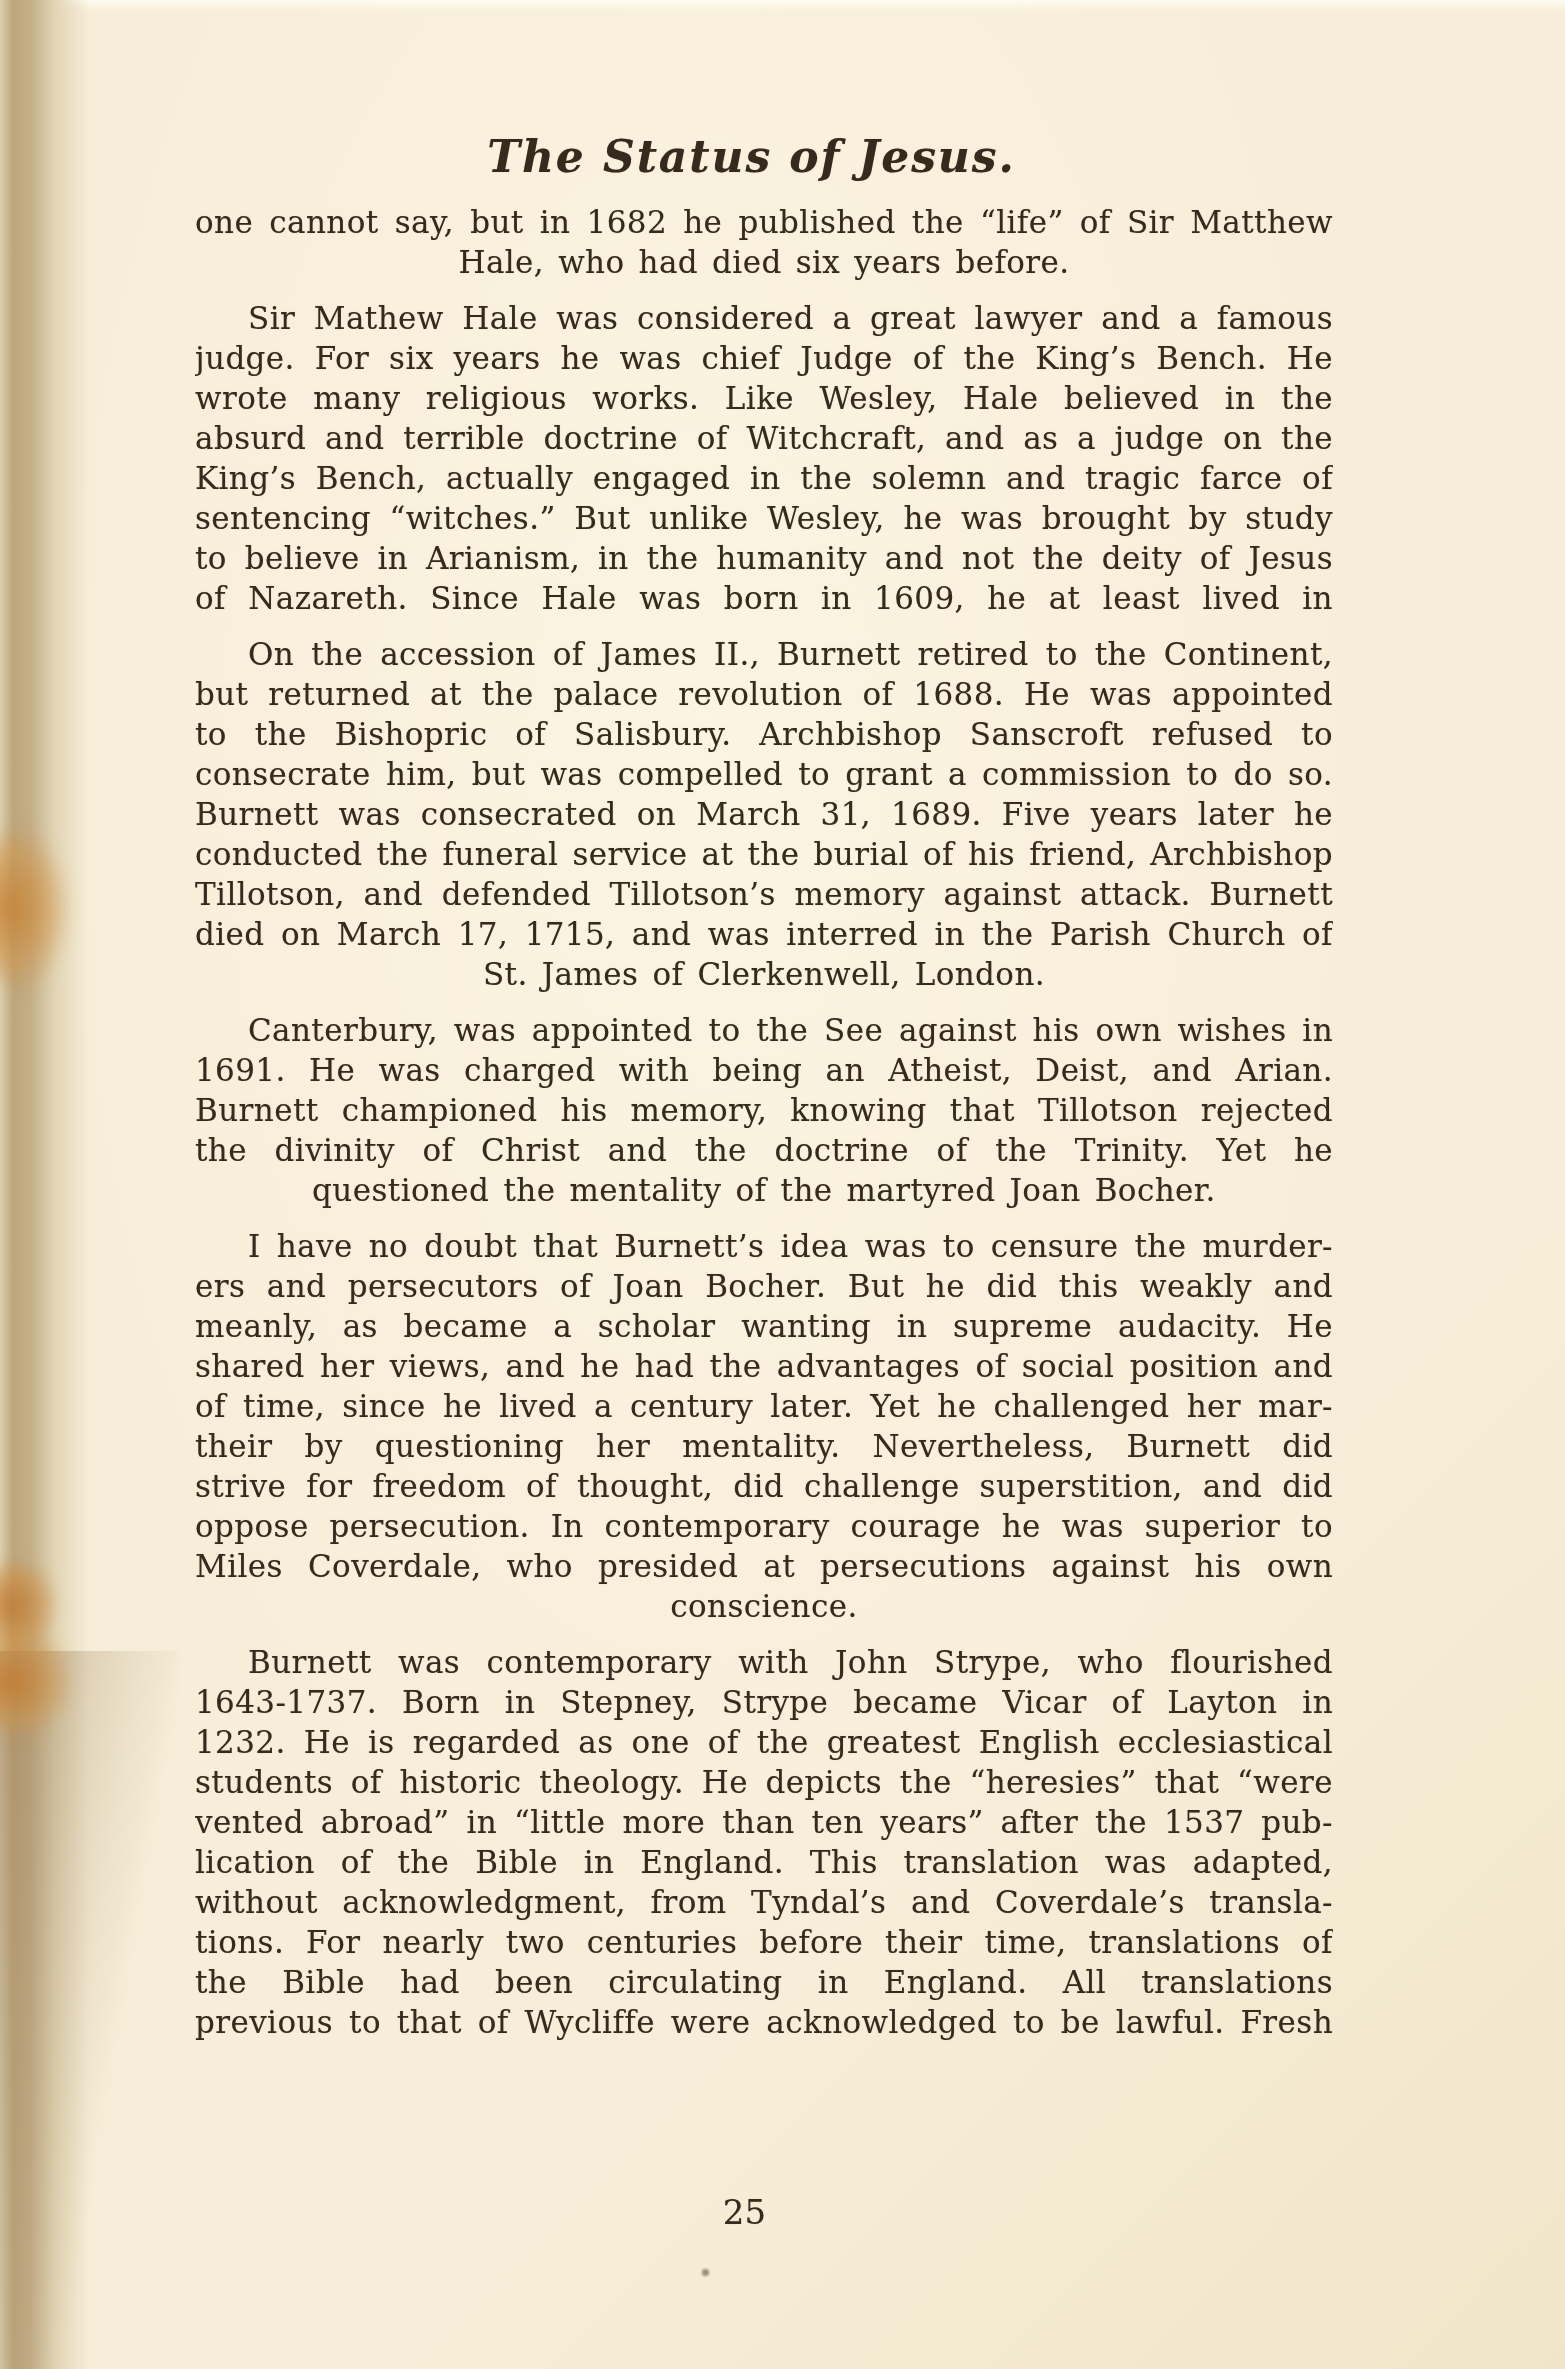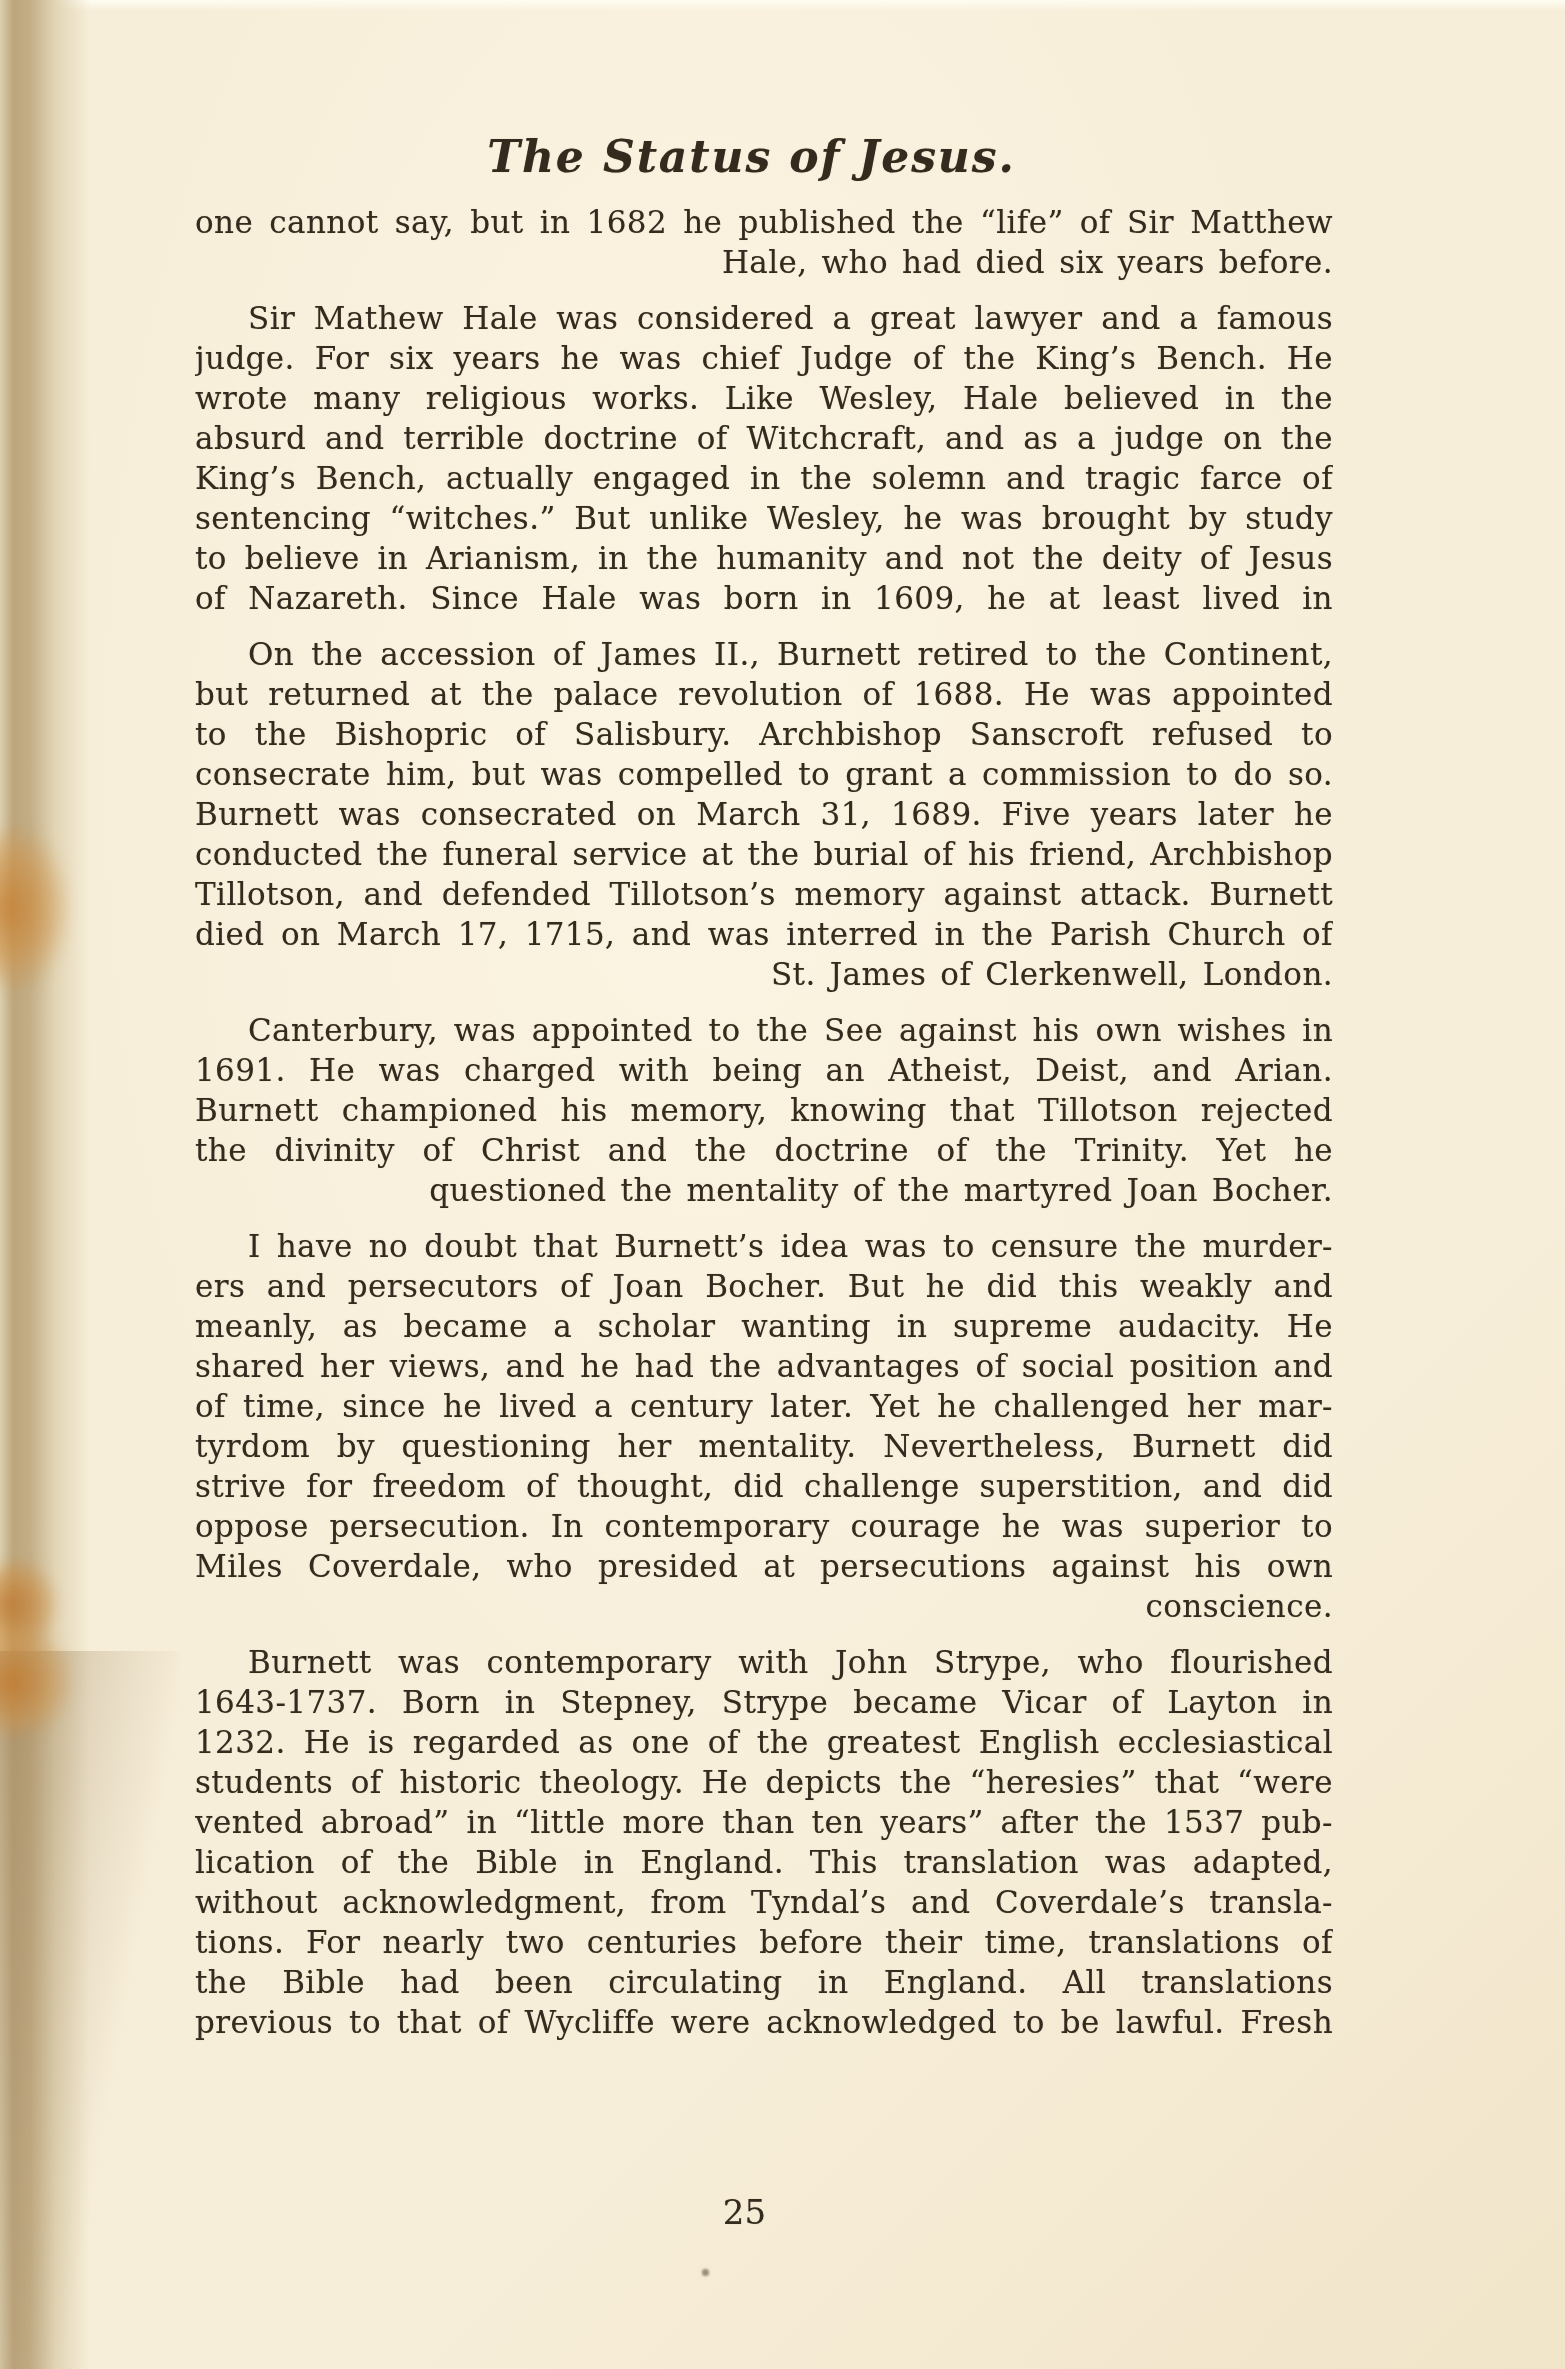--- a/index.html
+++ b/index.html
@@ -118,21 +118,21 @@
     line-height: 40px;
     overflow: hidden;
     text-align: justify;
   }
   .line::after {
     content: "";
     display: inline-block;
     width: 100%;
     height: 0;
   }
-  .line.last { text-align: right; }
+  .line.last { text-align: center; }
   .line.last::after { content: none; }
   .page-number {
     position: absolute;
     left: 0; top: 2192px;
     width: 1565px;
     transform: translateX(-38px);
     text-align: center;
     font-size: 34px;
     color: var(--ink);
     text-shadow: 0 0 0.9px rgba(52,42,30,0.3);
@@ -189,21 +189,21 @@
         <div class="line">Burnett championed his memory, knowing that Tillotson rejected</div>
         <div class="line">the divinity of Christ and the doctrine of the Trinity. Yet he</div>
         <div class="line last">questioned the mentality of the martyred Joan Bocher.</div>
       </div>
       <div class="para indent">
         <div class="line">I have no doubt that Burnett’s idea was to censure the murder-</div>
         <div class="line">ers and persecutors of Joan Bocher. But he did this weakly and</div>
         <div class="line">meanly, as became a scholar wanting in supreme audacity. He</div>
         <div class="line">shared her views, and he had the advantages of social position and</div>
         <div class="line">of time, since he lived a century later. Yet he challenged her mar-</div>
-        <div class="line">tyrdom by questioning her mentality. Nevertheless, Burnett did</div>
+        <div class="line">their by questioning her mentality. Nevertheless, Burnett did</div>
         <div class="line">strive for freedom of thought, did challenge superstition, and did</div>
         <div class="line">oppose persecution. In contemporary courage he was superior to</div>
         <div class="line">Miles Coverdale, who presided at persecutions against his own</div>
         <div class="line last">conscience.</div>
       </div>
       <div class="para indent">
         <div class="line">Burnett was contemporary with John Strype, who flourished</div>
         <div class="line">1643-1737. Born in Stepney, Strype became Vicar of Layton in</div>
         <div class="line">1232. He is regarded as one of the greatest English ecclesiastical</div>
         <div class="line">students of historic theology. He depicts the “heresies” that “were</div>

